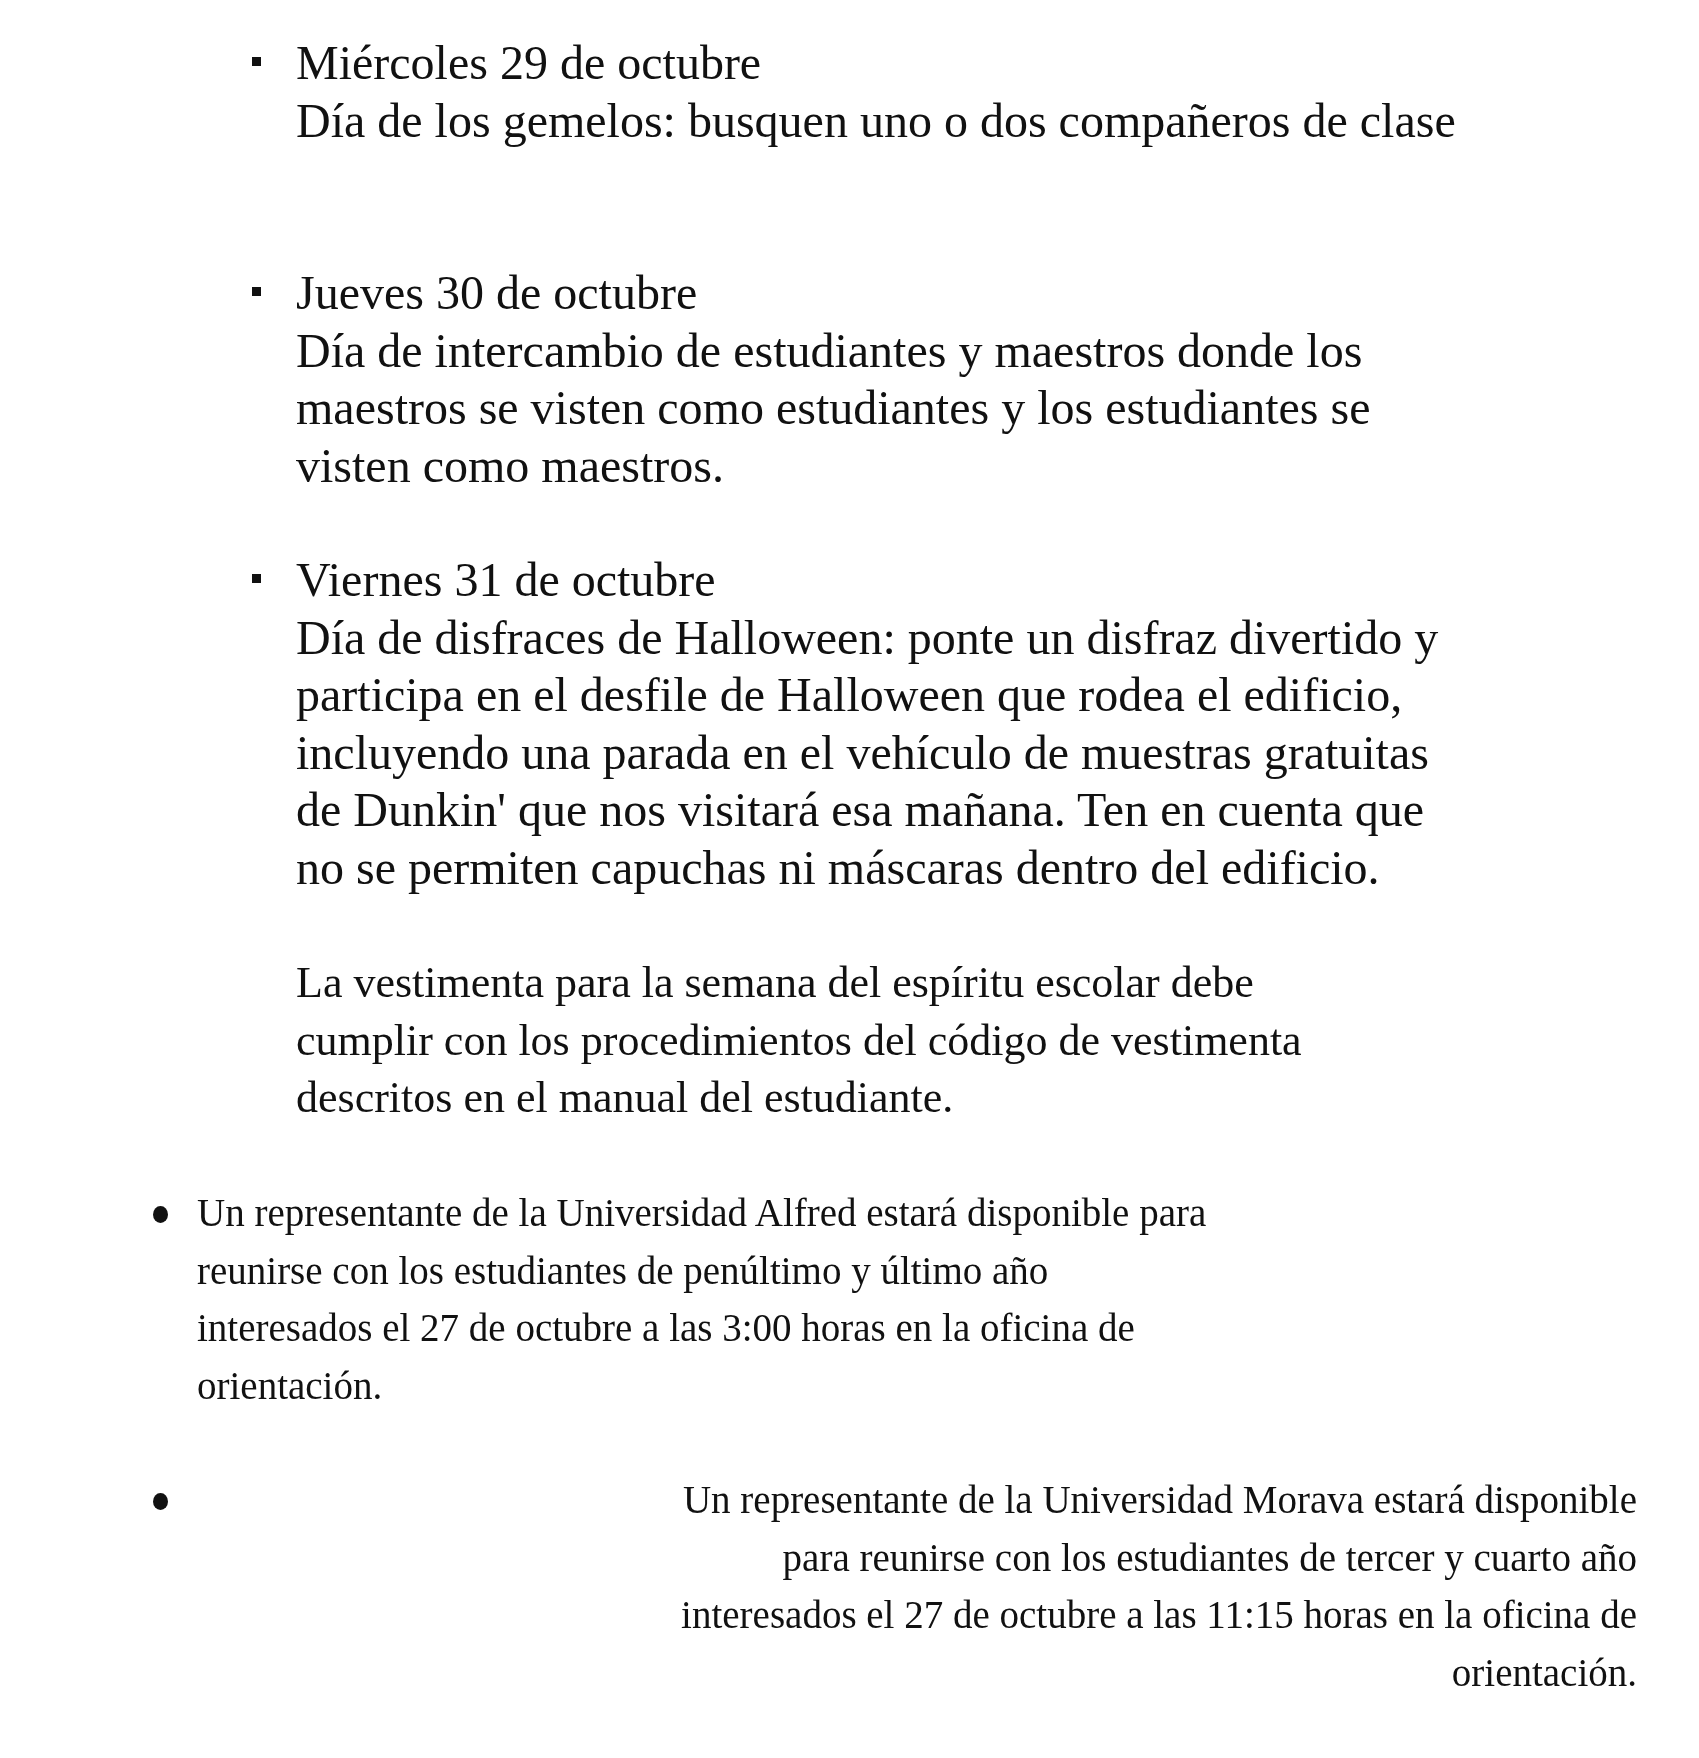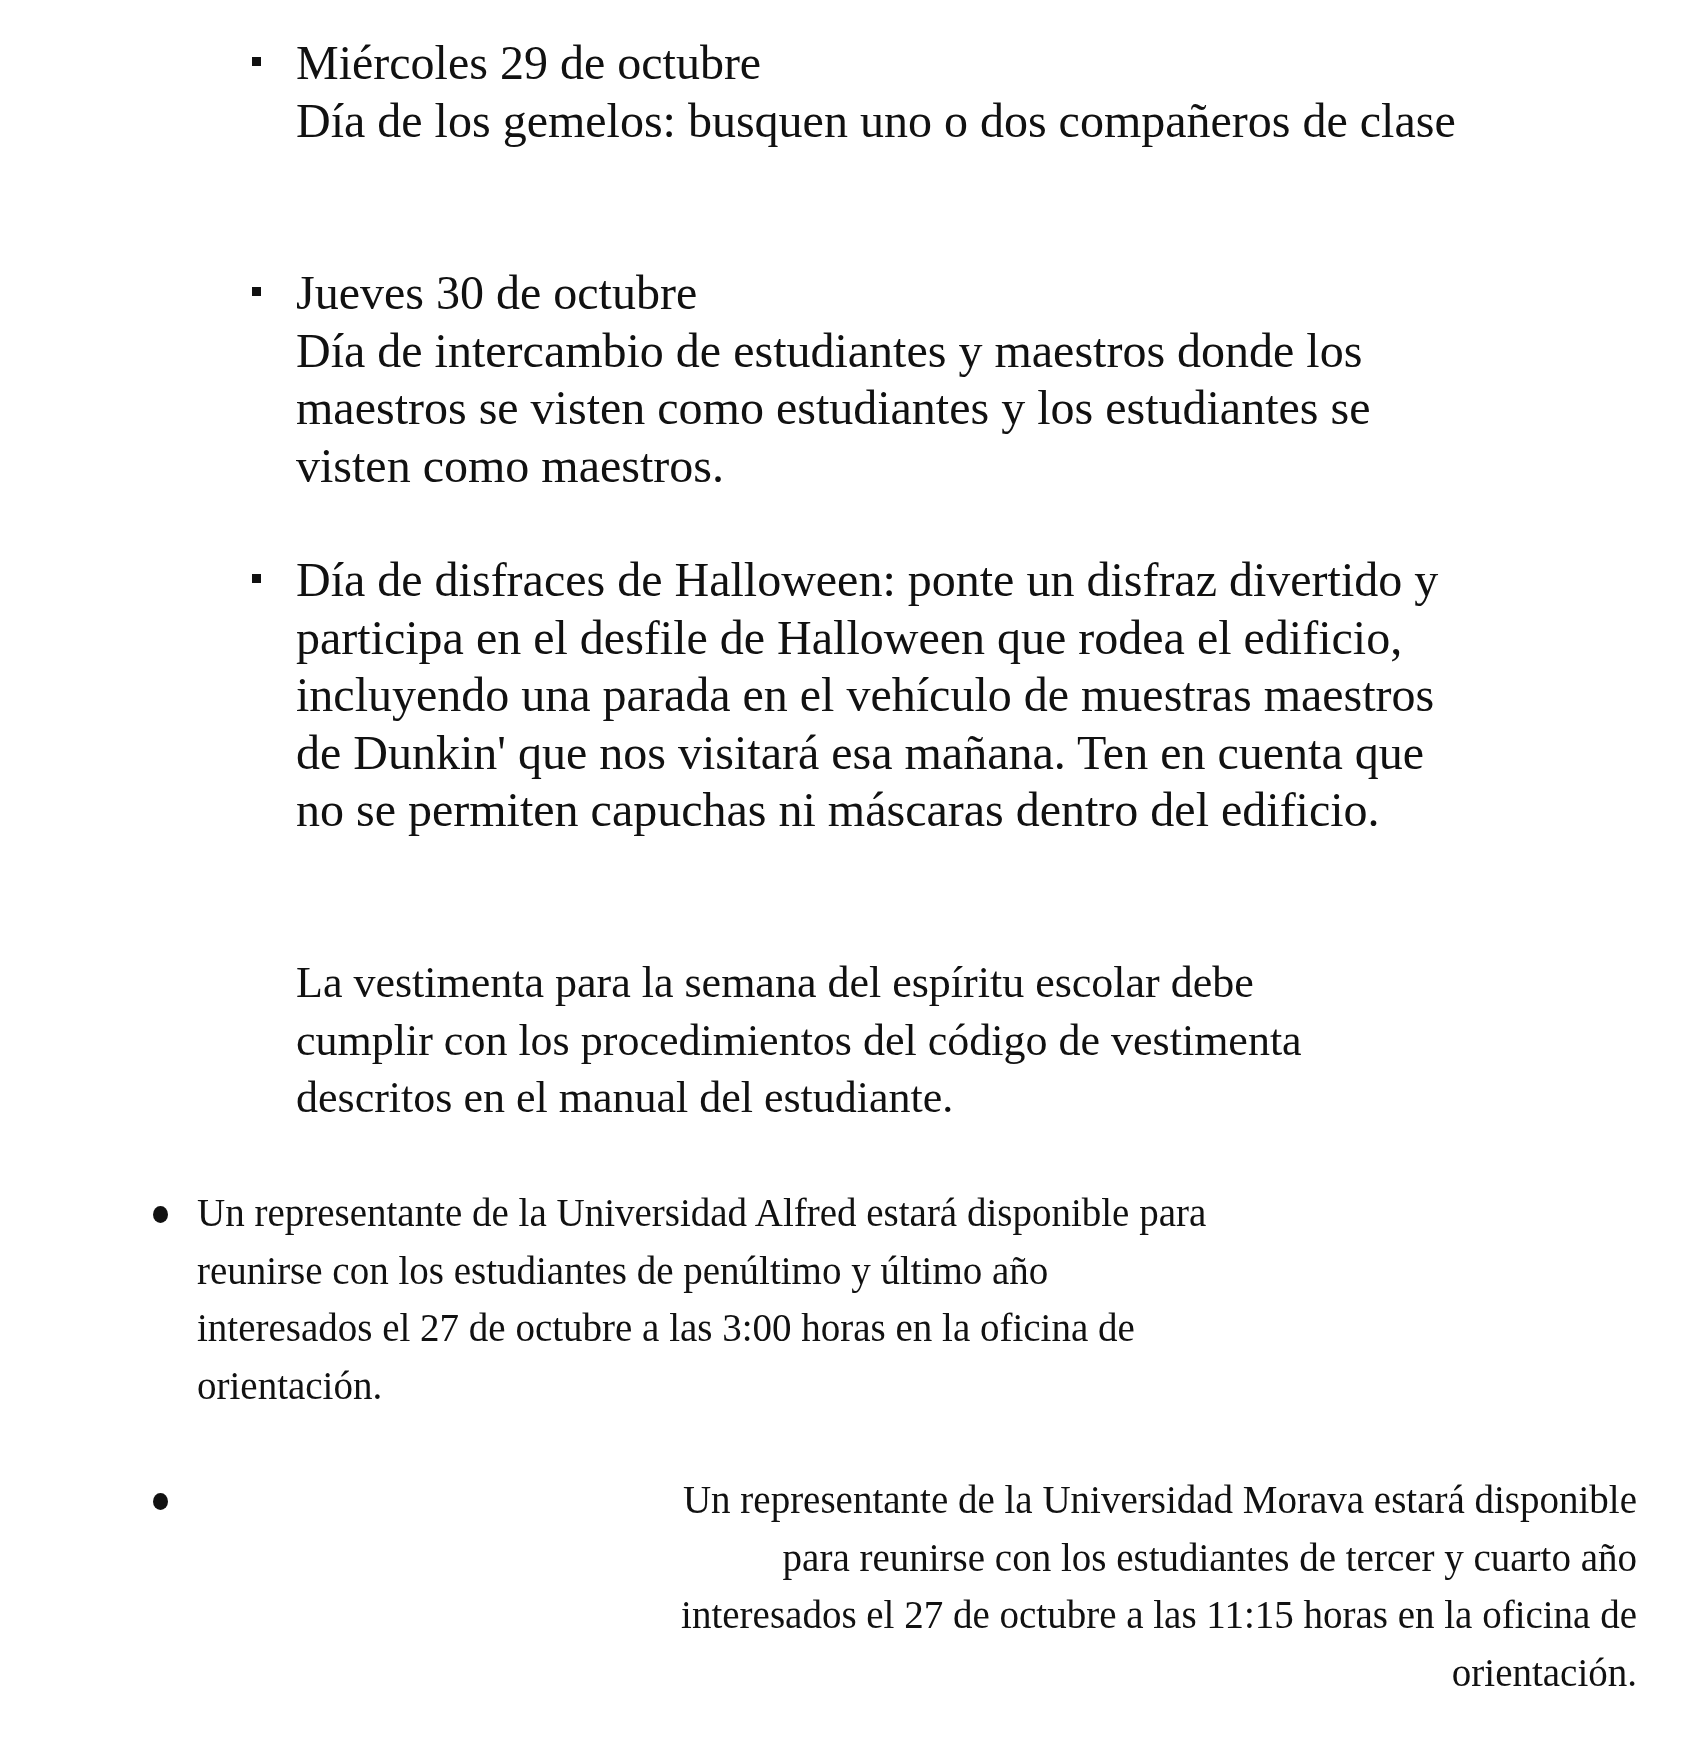--- a/index.html
+++ b/index.html
@@ -68,23 +68,24 @@
   <div class="sub-item" style="top:264px;">
     <span class="sub-bullet"></span>
     <span class="sub-title">Jueves 30 de octubre</span>
     <span class="sub-body">Día de intercambio de estudiantes y maestros donde los</span>
     <span class="sub-body">maestros se visten como estudiantes y los estudiantes se</span>
     <span class="sub-body">visten como maestros.</span>
   </div>
 
   <div class="sub-item" style="top:551px;">
     <span class="sub-bullet"></span>
+    <span class="sub-title">Viernes 31 de octubre</span>
     <span class="sub-body">Día de disfraces de Halloween: ponte un disfraz divertido y</span>
     <span class="sub-body">participa en el desfile de Halloween que rodea el edificio,</span>
-    <span class="sub-body">incluyendo una parada en el vehículo de muestras maestros</span>
+    <span class="sub-body">incluyendo una parada en el vehículo de muestras gratuitas</span>
     <span class="sub-body">de Dunkin' que nos visitará esa mañana. Ten en cuenta que</span>
     <span class="sub-body">no se permiten capuchas ni máscaras dentro del edificio.</span>
   </div>
 
   <div class="note" style="top:954px;font-family:Liberation Serif, serif;">
     <span class="sub-body">La vestimenta para la semana del espíritu escolar debe</span>
     <span class="sub-body">cumplir con los procedimientos del código de vestimenta</span>
     <span class="sub-body">descritos en el manual del estudiante.</span>
   </div>
 

